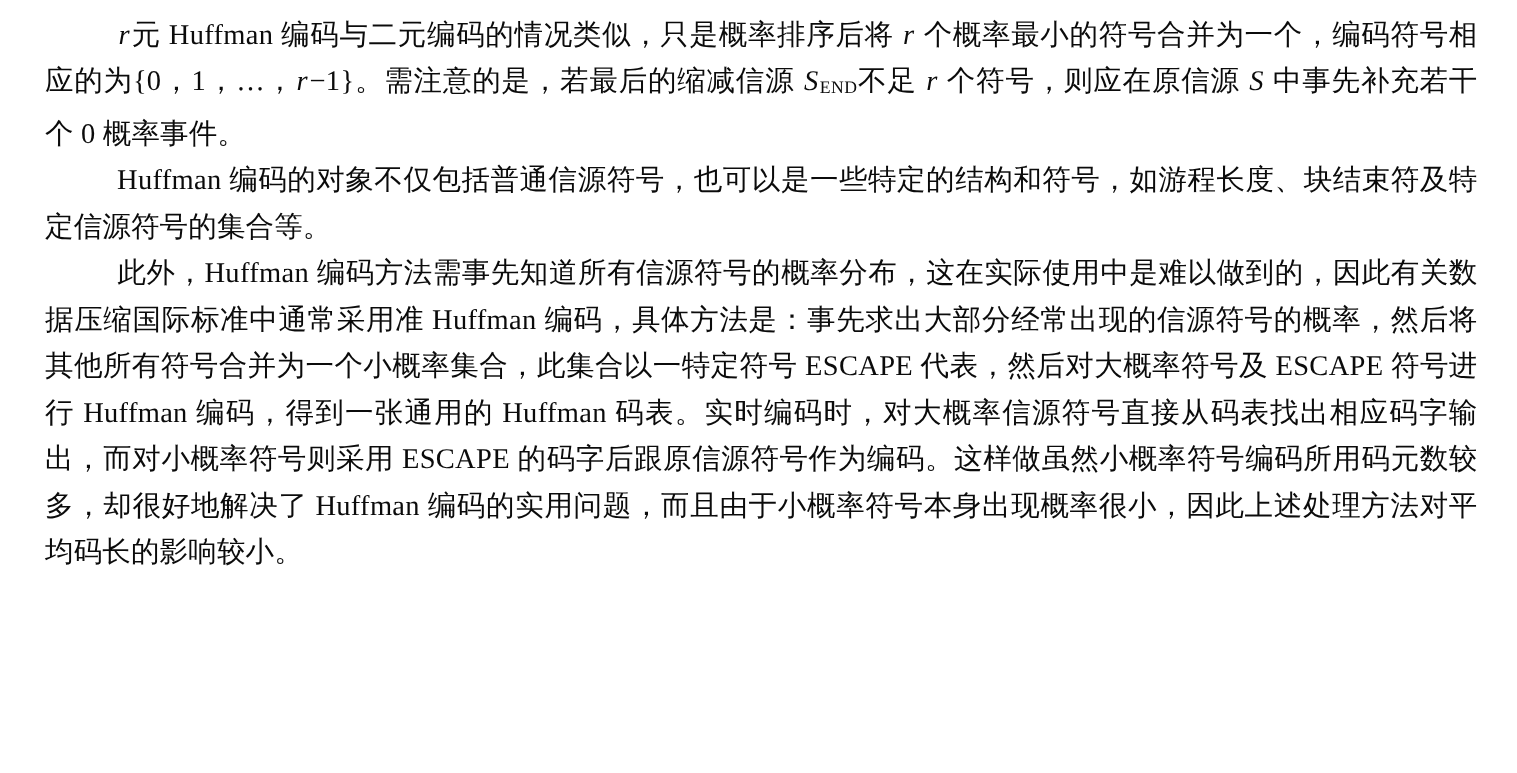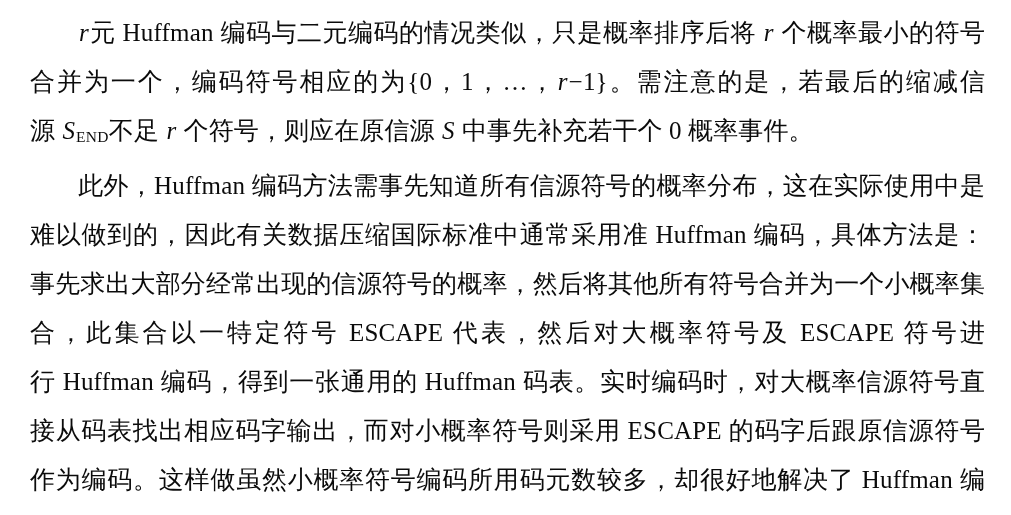--- a/index.html
+++ b/index.html
@@ -15,22 +15,22 @@
     color: #0b0b0b;
   }
   #page {
     width: 1011px;
     height: 515px;
     position: relative;
     box-sizing: border-box;
     padding: 8px 26px 0 30px;
   }
   .para {
-    font-size: 25px;
-    line-height: 49px;
+    font-size: 19px;
+    line-height: 31px;
     text-align: justify;
     text-justify: inter-character;
     letter-spacing: 0.1px;
     margin: 0 0 0 0;
   }
   .para .indent {
     display: inline-block;
     width: 48px;
   }
   
@@ -50,16 +50,17 @@
   }
   .nowrap { white-space: nowrap; }
 </style>
 </head>
 <body>
 
 <div id="page">
 
   <p class="para"><span class="indent"></span><span class="it">r</span>元&nbsp;<span class="lat">Huffman</span>&nbsp;编码与二元编码的情况类似，只是概率排序后将&nbsp;<span class="it">r</span>&nbsp;个概率最小的符号合并为一个，编码符号相应的为<span class="lat nowrap">{0，1，…，<span class="it">r</span>−1}</span>。需注意的是，若最后的缩减信源&nbsp;<span class="nowrap"><span class="it">S</span><span class="lat sub">END</span></span>不足&nbsp;<span class="it">r</span>&nbsp;个符号，则应在原信源&nbsp;<span class="it">S</span>&nbsp;中事先补充若干个&nbsp;<span class="lat">0</span>&nbsp;概率事件。</p>
 
+  <p class="para"><span class="indent"></span><span class="lat">Huffman</span>&nbsp;编码的对象不仅包括普通信源符号，也可以是一些特定的结构和符号，如游程长度、块结束符及特定信源符号的集合等。</p>
 
   <p class="para"><span class="indent"></span>此外，<span class="lat">Huffman</span>&nbsp;编码方法需事先知道所有信源符号的概率分布，这在实际使用中是难以做到的，因此有关数据压缩国际标准中通常采用准&nbsp;<span class="lat">Huffman</span>&nbsp;编码，具体方法是：事先求出大部分经常出现的信源符号的概率，然后将其他所有符号合并为一个小概率集合，此集合以一特定符号&nbsp;<span class="lat">ESCAPE</span>&nbsp;代表，然后对大概率符号及&nbsp;<span class="lat">ESCAPE</span>&nbsp;符号进行&nbsp;<span class="lat">Huffman</span>&nbsp;编码，得到一张通用的&nbsp;<span class="lat">Huffman</span>&nbsp;码表。实时编码时，对大概率信源符号直接从码表找出相应码字输出，而对小概率符号则采用&nbsp;<span class="lat">ESCAPE</span>&nbsp;的码字后跟原信源符号作为编码。这样做虽然小概率符号编码所用码元数较多，却很好地解决了&nbsp;<span class="lat">Huffman</span>&nbsp;编码的实用问题，而且由于小概率符号本身出现概率很小，因此上述处理方法对平均码长的影响较小。</p>
 
 </div>
 
 </body></html>

